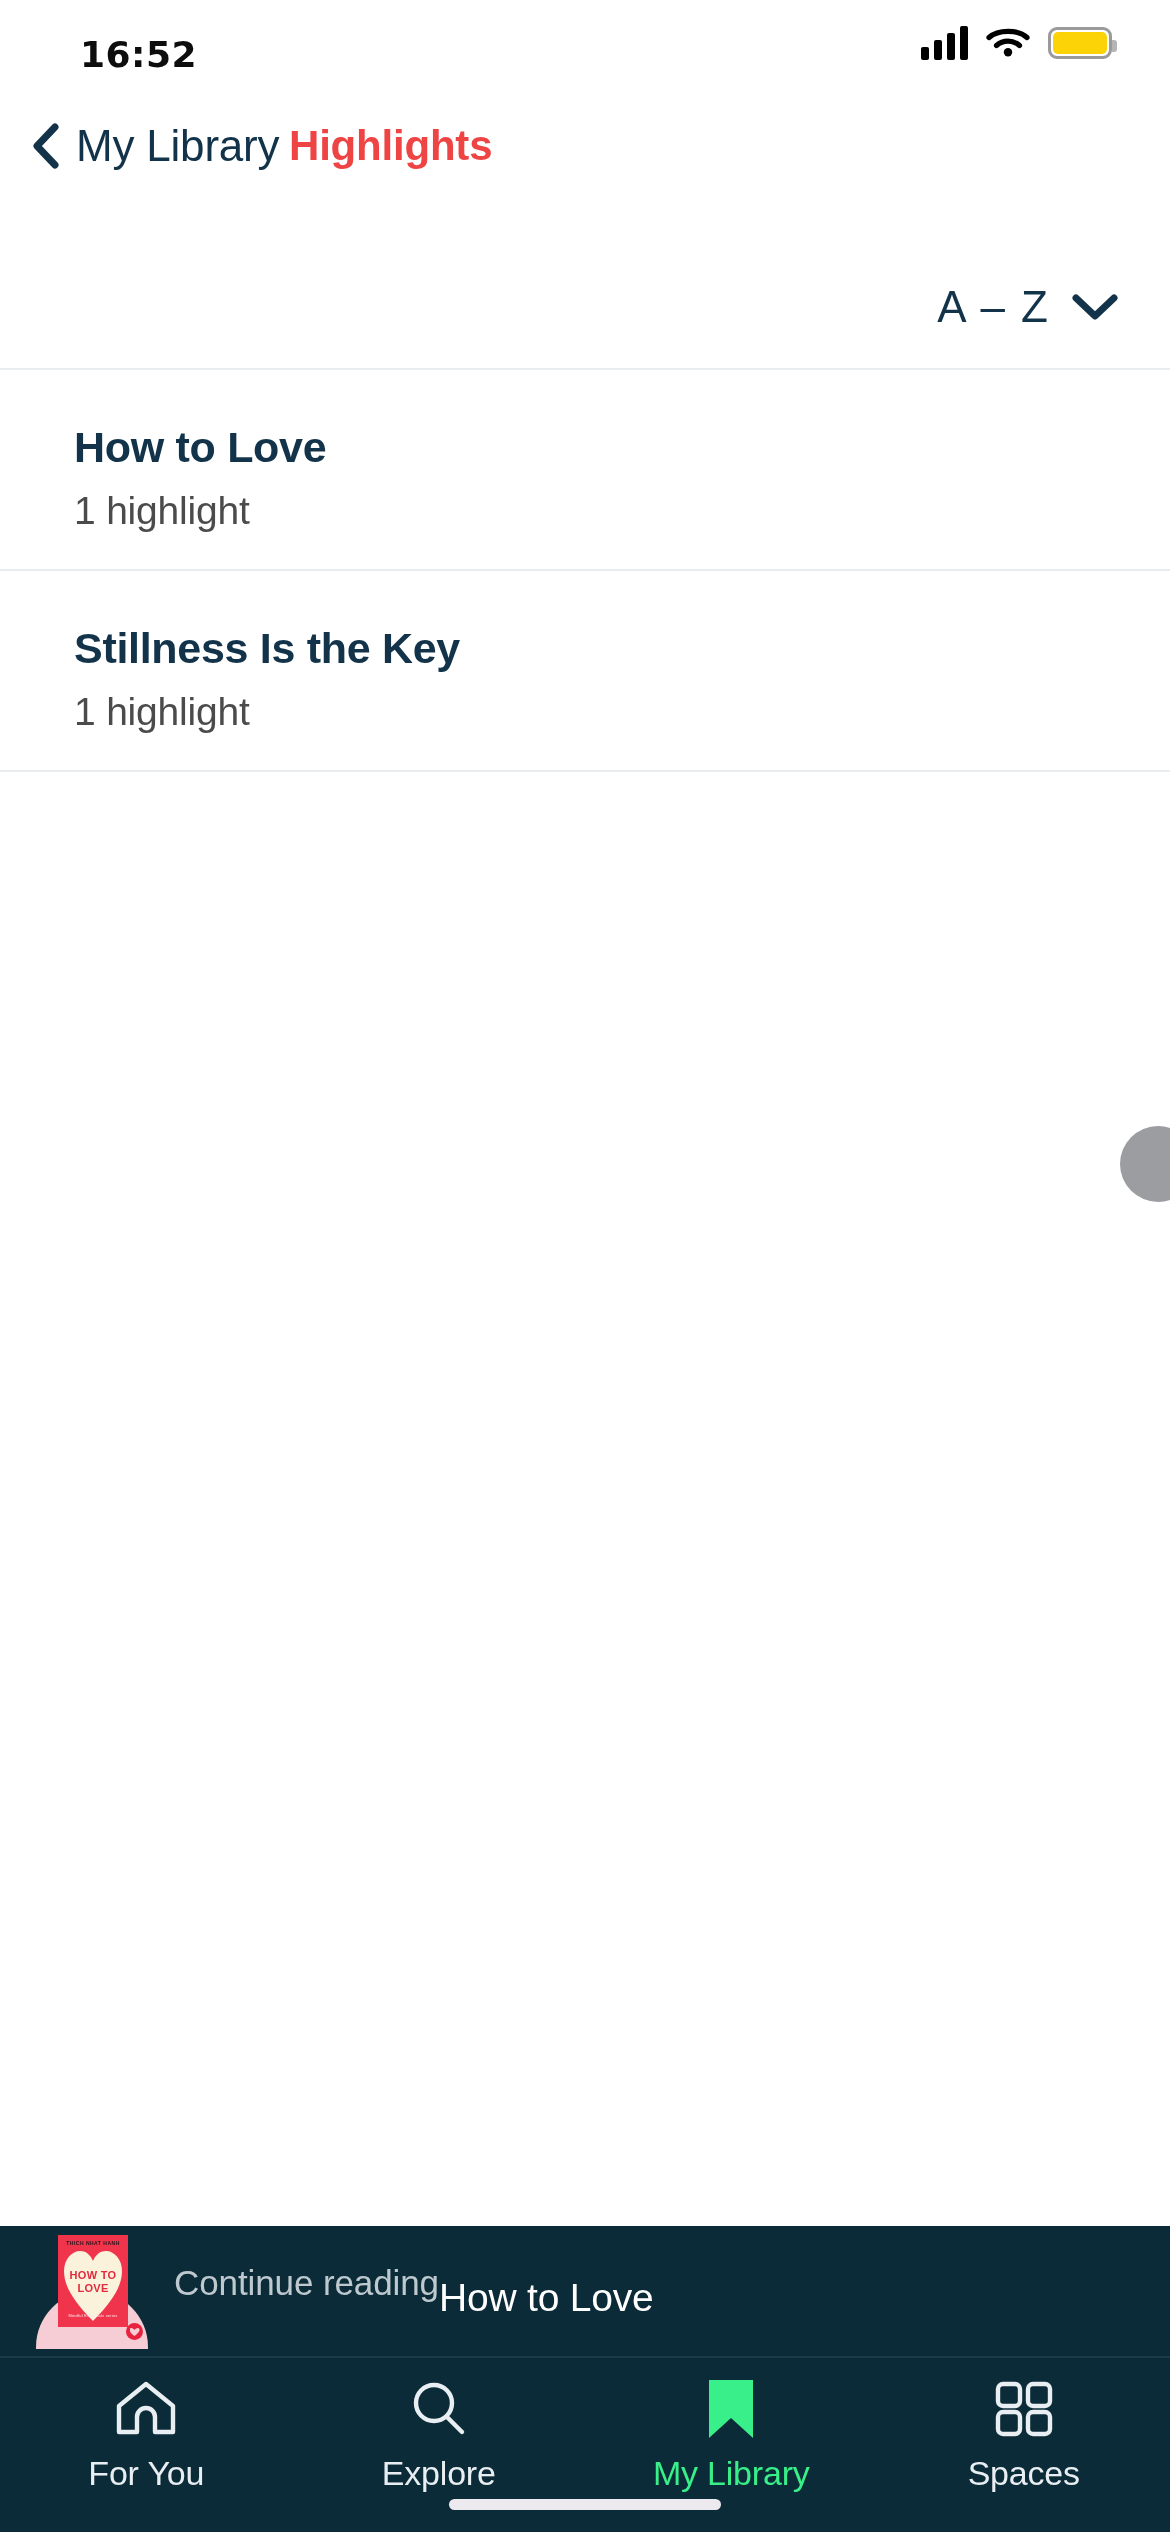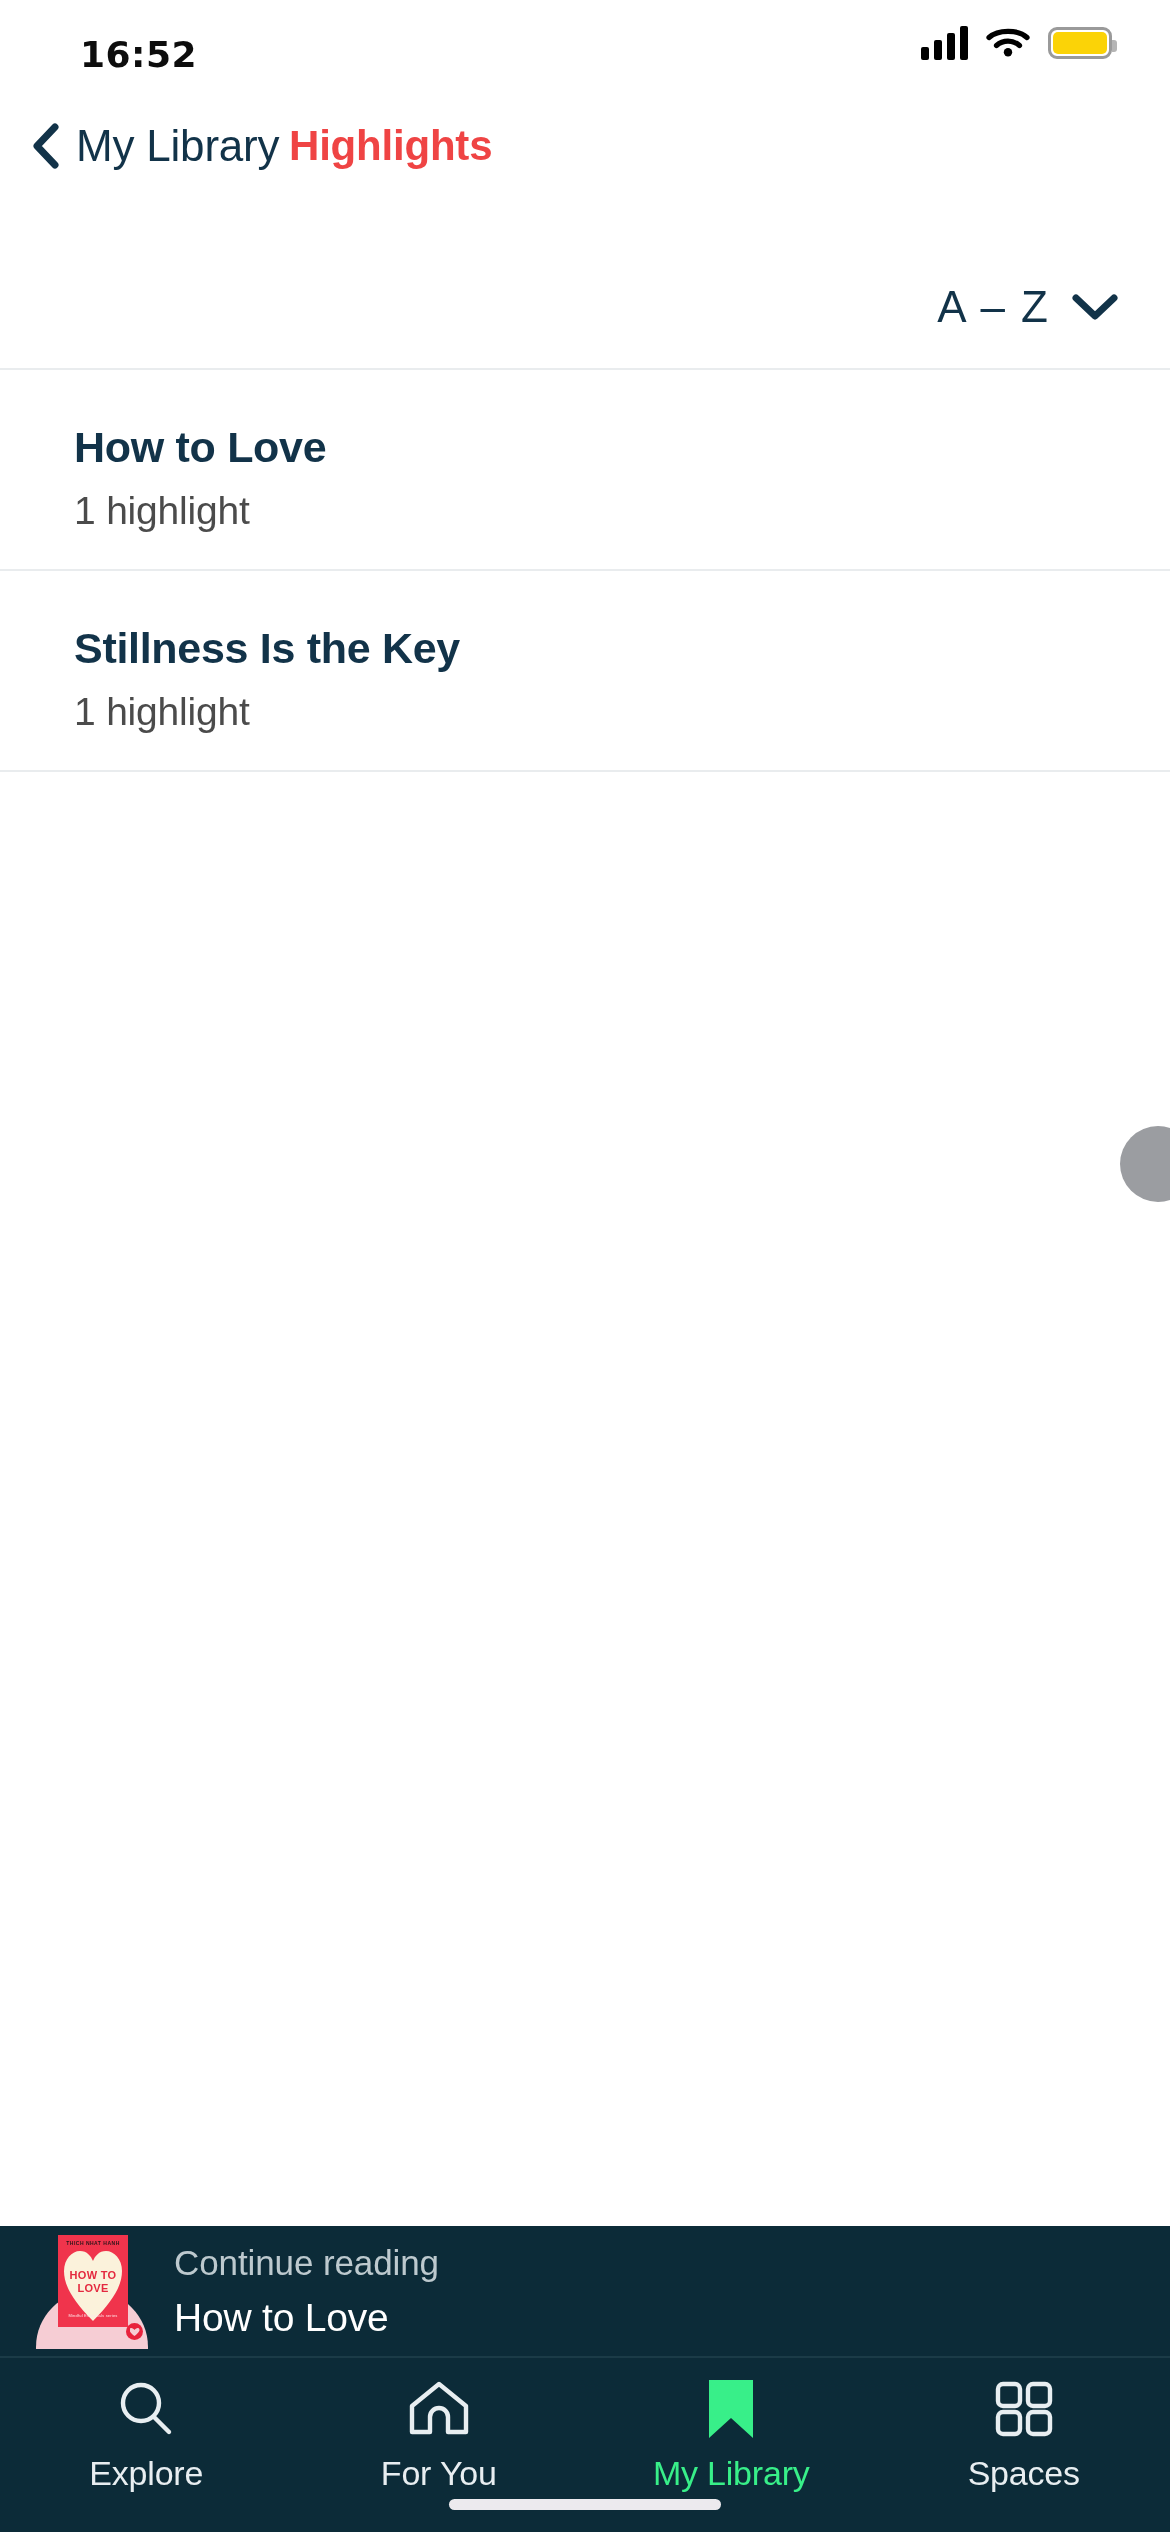--- a/index.html
+++ b/index.html
@@ -222,21 +222,21 @@
   }
   .cover-sub {
     position:absolute;
     left:8px; right:8px; bottom:8px;
     text-align:center;
     font-size:4px;
     color:#fde7ea;
     line-height:1.2;
     letter-spacing:0.2px;
   }
-  .continue-text { display:flex; flex-direction:column; justify-content:center; }
+  .continue-text { display:flex; flex-direction:row; justify-content:center; }
   .continue-label {
     font-size:35px;
     color:#bdc9ce;
     letter-spacing:-0.1px;
   }
   .continue-title {
     margin-top:13px;
     font-size:39px;
     color:#ffffff;
     letter-spacing:-0.2px;
@@ -361,35 +361,35 @@
     <div class="continue-text">
       <div class="continue-label">Continue reading</div>
       <div class="continue-title">How to Love</div>
     </div>
   </div>
 
   <div class="tabbar">
 
     <div class="tab">
       <span class="tab-icon">
+        <svg width="62" height="58" viewBox="0 0 62 58" fill="none">
+          <path d="M4 26 L31 4 L58 26 L58 52 L40 52 L40 37 a9 9 0 0 0-18 0 L22 52 L4 52 Z" stroke="#e8eef1" stroke-width="4.4" stroke-linejoin="round" stroke-linecap="round"></path>
+        </svg>
+      </span>
+      <span class="tab-label">For You</span>
+    </div>
+
+    <div class="tab">
+      <span class="tab-icon">
         <svg width="60" height="58" viewBox="0 0 60 58" fill="none">
           <circle cx="25" cy="23" r="18" stroke="#e8eef1" stroke-width="4.4"></circle>
           <path d="M38 37 L53 52" stroke="#e8eef1" stroke-width="4.4" stroke-linecap="round"></path>
         </svg>
       </span>
       <span class="tab-label">Explore</span>
-    </div>
-
-    <div class="tab">
-      <span class="tab-icon">
-        <svg width="62" height="58" viewBox="0 0 62 58" fill="none">
-          <path d="M4 26 L31 4 L58 26 L58 52 L40 52 L40 37 a9 9 0 0 0-18 0 L22 52 L4 52 Z" stroke="#e8eef1" stroke-width="4.4" stroke-linejoin="round" stroke-linecap="round"></path>
-        </svg>
-      </span>
-      <span class="tab-label">For You</span>
     </div>
 
     <div class="tab active">
       <span class="tab-icon">
         <svg width="52" height="62" viewBox="0 0 52 62" fill="none">
           <path d="M4 2 L48 2 L48 60 L26 40 L4 60 Z" fill="#38ef89"></path>
         </svg>
       </span>
       <span class="tab-label">My Library</span>
     </div>

